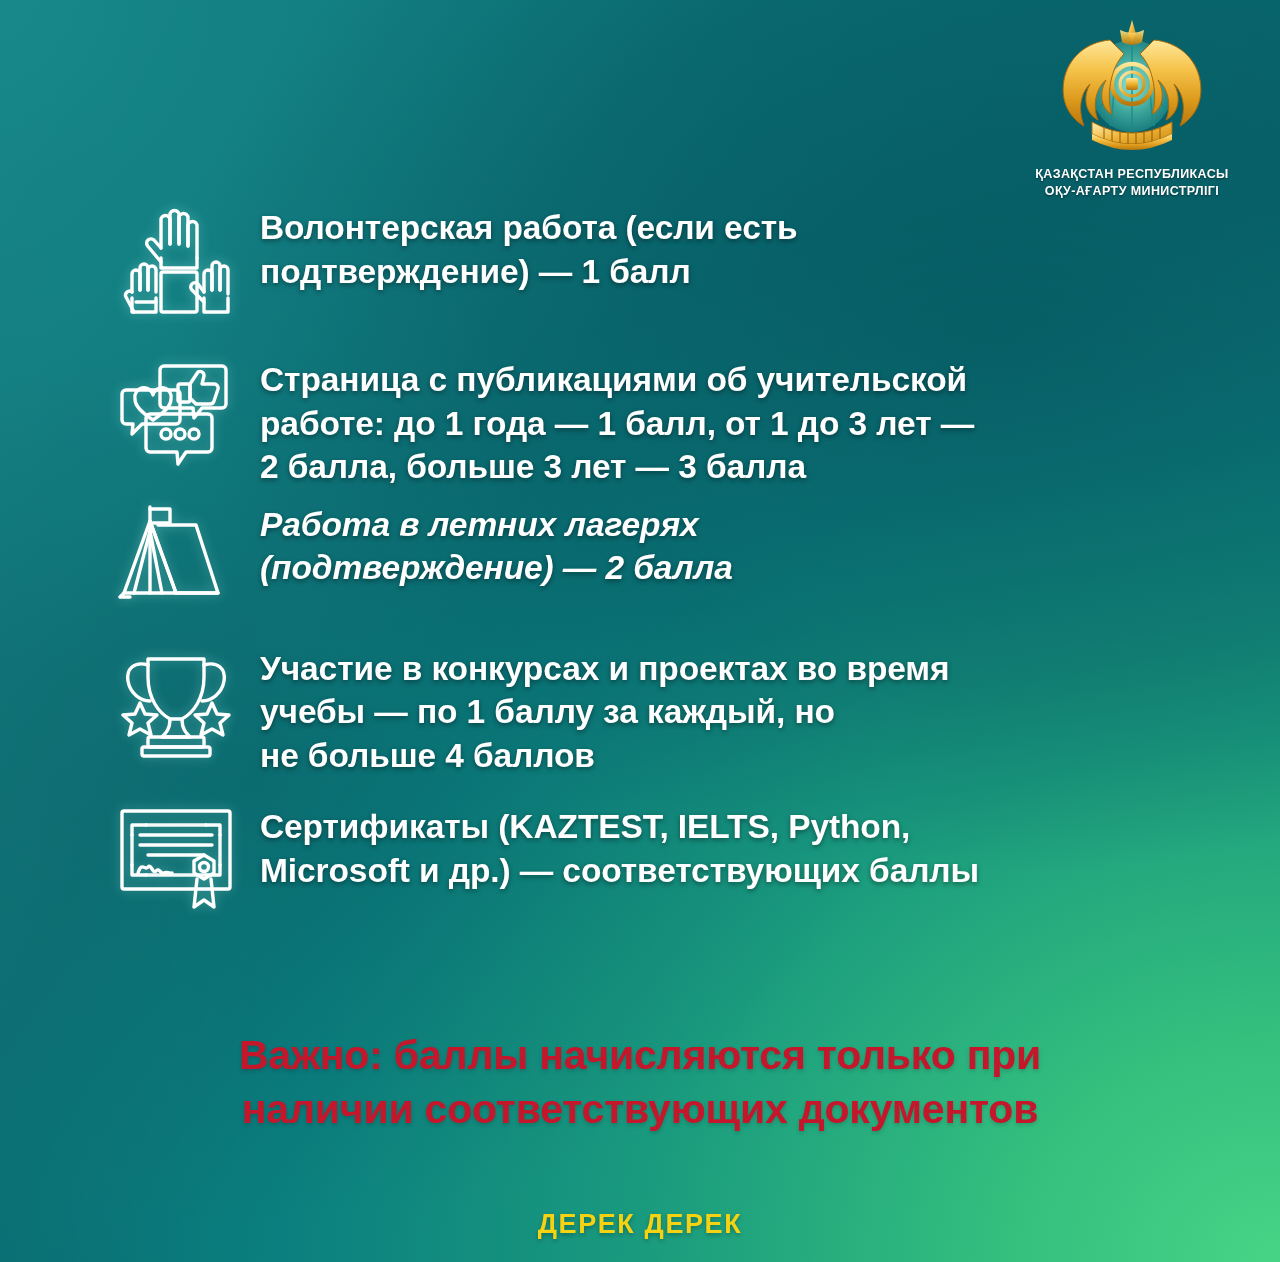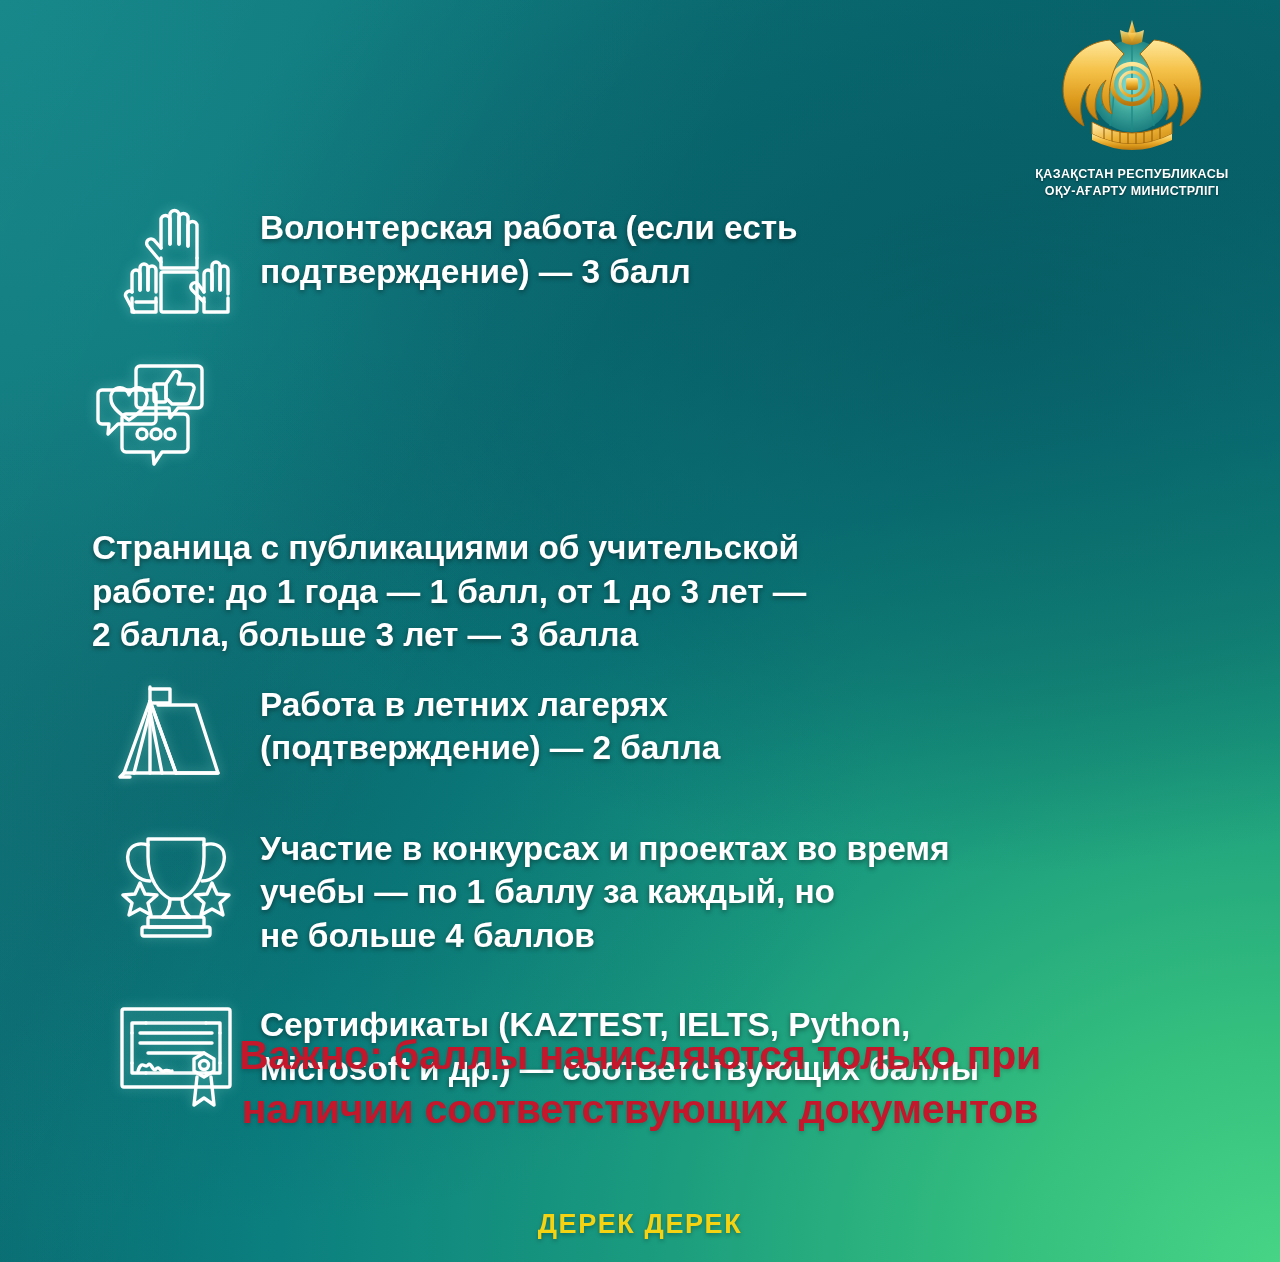--- a/index.html
+++ b/index.html
@@ -75,23 +75,23 @@
     font-weight:700;
     line-height:1.30;
     letter-spacing:-0.1px;
     text-shadow:0 2px 5px rgba(0,0,0,.42);
     padding-top:10px;
     white-space:pre-line;
   }
 
   
   .row.r1{ margin-bottom:30px; }
-  .row.r2{ margin-bottom:16px;flex-direction:column; }
-  .row.r3{ margin-bottom:22px; }
-  .row.r4{ margin-bottom:36px; }
+  .row.r2{ margin-bottom:4px; }
+  .row.r3{ margin-bottom:22px;font-style:italic; }
+  .row.r4{ margin-bottom:18px; }
   .row.r5{ margin-bottom:0; }
 
   
   .warning{
     position:absolute;
     left:0; right:0;
     top:1028px;
     text-align:center;
     color:#c4172b;
     font-size:41px;
@@ -215,21 +215,21 @@
           <path d="M20 102 L40 102"></path>
 
           <path d="M88 92 L88 74 a4 4 0 0 1 8 0 L96 90"></path>
           <path d="M96 90 L96 66 a4 4 0 0 1 8 0 L104 90"></path>
           <path d="M104 90 L104 70 a4 4 0 0 1 8 0 L112 94"></path>
           <path d="M88 92 L82 84 a4 4 0 0 0 -6 6 L88 102"></path>
           <path d="M88 98 L88 112 L112 112 L112 98"></path>
         </svg>
       </div>
       <div class="text-cell">Волонтерская работа (если есть
-подтверждение) — 3 балл</div>
+подтверждение) — 1 балл</div>
     </div>
 
     <div class="row r2">
       <div class="icon-cell">
         <svg viewBox="0 0 120 118" fill="none" stroke="#ffffff" stroke-width="3.4" stroke-linecap="round" stroke-linejoin="round">
 
           <path d="M48 14 h58 a4 4 0 0 1 4 4 v34 a4 4 0 0 1 -4 4 h-20 l-8 10 l-1 -10 h-29 a4 4 0 0 1 -4 -4 v-34 a4 4 0 0 1 4 -4 z"></path>
           <path d="M74 46 v-14 l8 -12 a4 4 0 0 1 6 4 l-2 8 h12 a4 4 0 0 1 4 5 l-4 12 a4 4 0 0 1 -4 3 h-14 z"></path>
           <rect x="62" y="32" width="12" height="18" rx="2"></rect>
 

